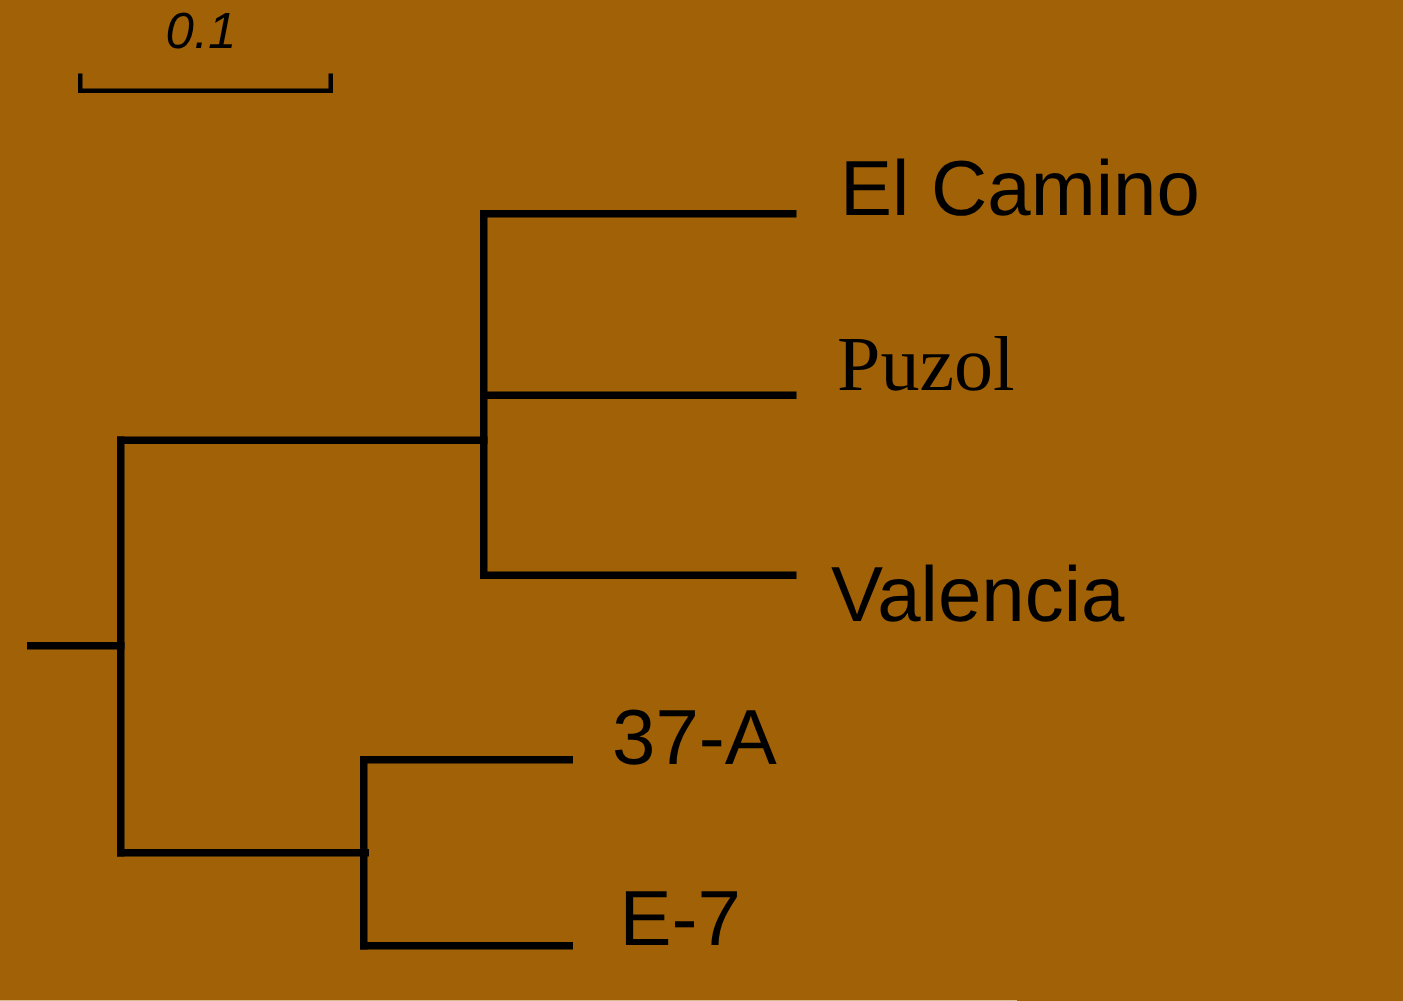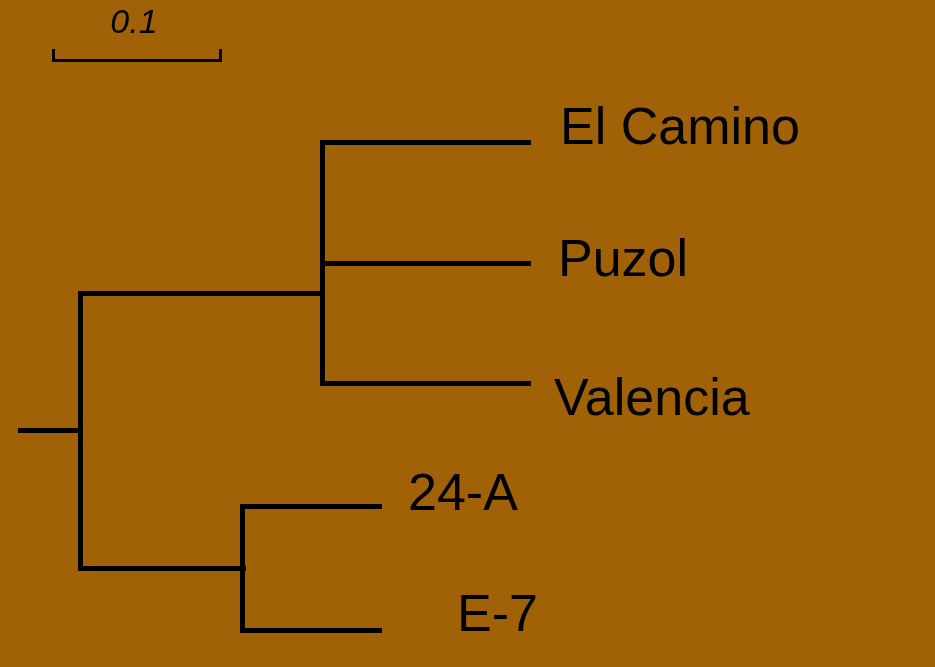--- a/index.html
+++ b/index.html
@@ -59,18 +59,18 @@
   <div class="h" style="left:320px;top:381px;width:211px;"></div>
 
   <div class="h" style="left:78px;top:566px;width:168px;"></div>
 
   <div class="v" style="left:240px;top:504px;height:129px;"></div>
 
   <div class="h" style="left:240px;top:504px;width:142px;"></div>
   <div class="h" style="left:240px;top:628px;width:142px;"></div>
 
   <div class="tip-label" style="left:560px;top:100px;">El Camino</div>
-  <div class="tip-label" style="left:558px;top:232px;">Puzol</div>
+  <div class="tip-label" style="left:558px;top:218px;font-family:Liberation Serif, serif;">Puzol</div>
   <div class="tip-label" style="left:554px;top:345px;margin-top:26px;">Valencia</div>
-  <div class="tip-label" style="left:408px;top:466px;">24-A</div>
-  <div class="tip-label" style="left:413px;top:587px;margin-left:44px;">E-7</div>
+  <div class="tip-label" style="left:408px;top:466px;">37-A</div>
+  <div class="tip-label" style="left:413px;top:587px;">E-7</div>
 
 </div>
 
 </body></html>

